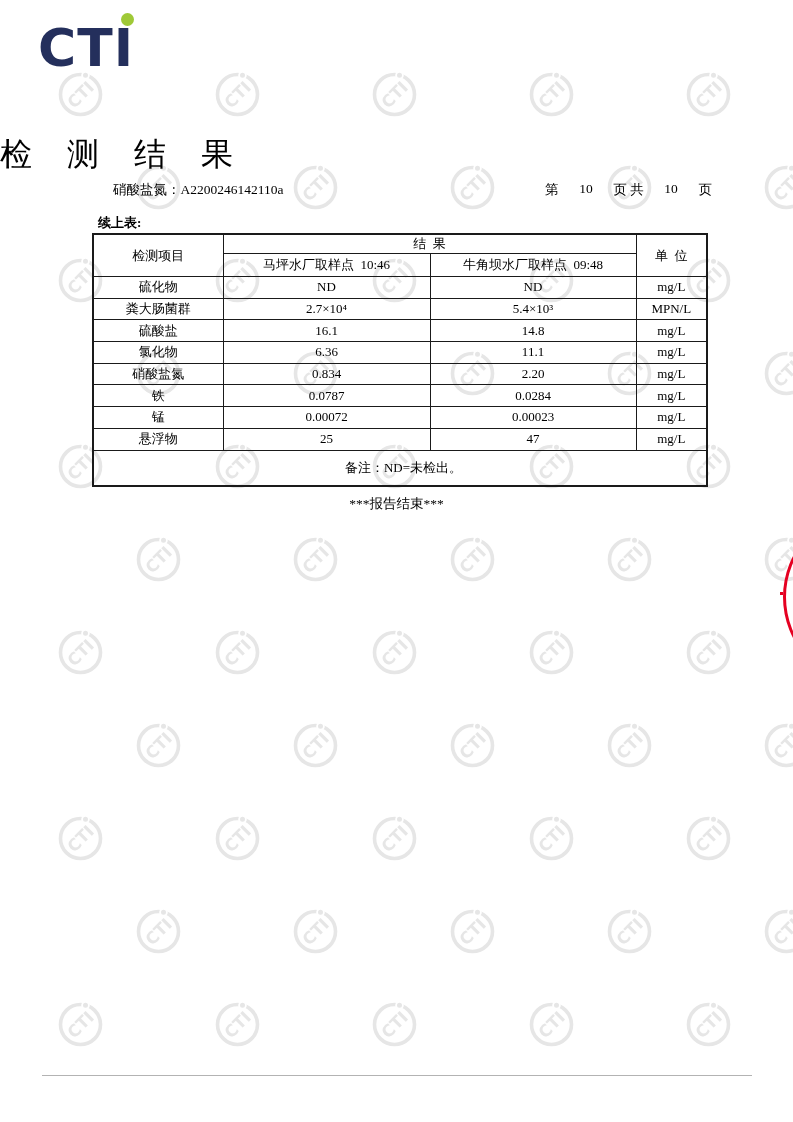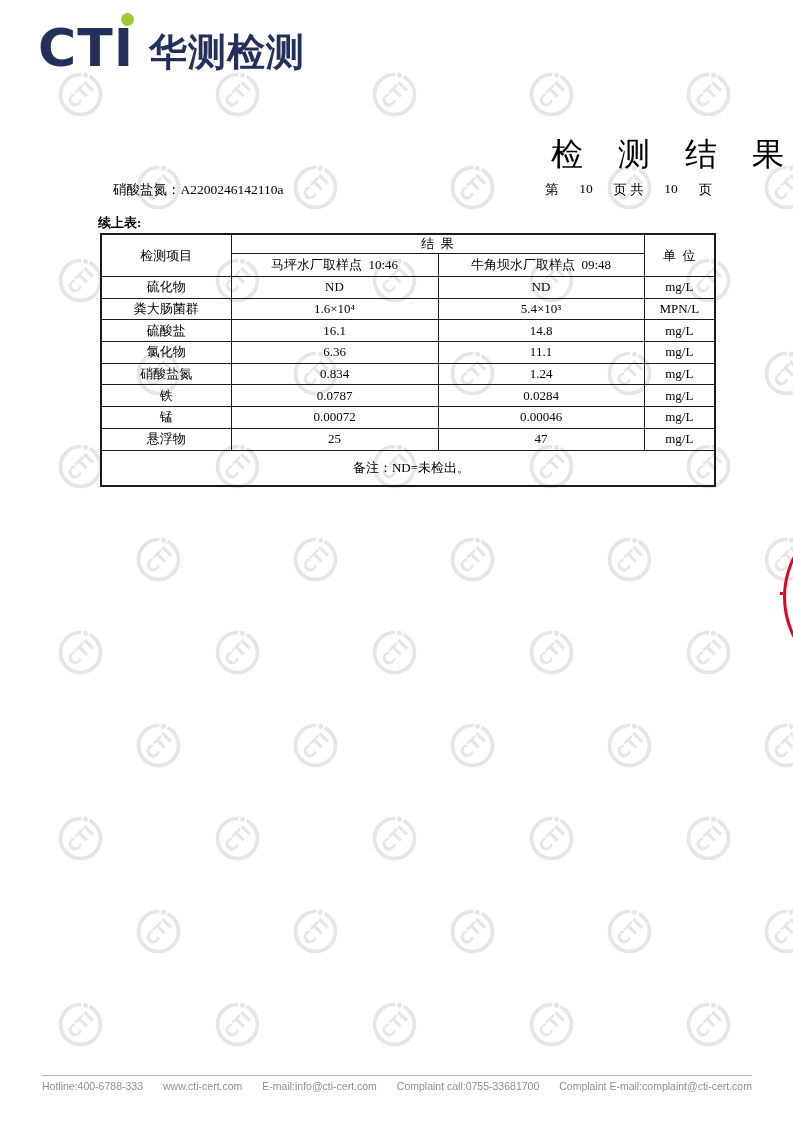--- a/index.html
+++ b/index.html
@@ -25,29 +25,29 @@
   
   .content{position:absolute;inset:0;z-index:2;}
   
   .logo{position:absolute;left:38px;top:22px;display:flex;align-items:flex-end;gap:15px;}
   .logo-cti{position:relative;font-family:"DejaVu Sans",sans-serif;font-weight:900;
     font-size:52px;line-height:1;letter-spacing:1px;color:var(--navy);}
   .logo-dot{position:absolute;right:0px;top:-9px;width:13px;height:13px;border-radius:50%;background:var(--green);}
   .logo-cn{font-family:"DejaVu Sans",sans-serif;font-weight:bold;font-size:38px;
     line-height:1;letter-spacing:1px;color:var(--navy);padding-bottom:3px;}
   
-  .doc-title{position:absolute;left:0;top:133px;width:100%;text-align:right;
+  .doc-title{position:absolute;left:0;top:133px;width:100%;text-align:left;
     font-size:32px;font-weight:normal;letter-spacing:9px;word-spacing:9px;}
   .report-no{position:absolute;left:113px;top:181px;font-size:13.5px;}
   .page-info{position:absolute;left:545px;top:181px;width:167px;display:flex;
     justify-content:space-between;font-size:13.5px;}
   
   .continued{position:absolute;left:98px;top:214px;font-size:13px;font-weight:bold;}
   table.results{
-    position:absolute;left:100px;top:233px;width:614px;
+    position:absolute;left:92px;top:233px;width:614px;
     border-collapse:collapse;table-layout:fixed;
     border:2px solid var(--border);
     font-family:Liberation Serif, serif;
   }
   table.results td,table.results th{
     border:1.5px solid var(--border);font-weight:normal;
     text-align:center;vertical-align:middle;font-size:13px;
     overflow:hidden;white-space:pre;
   }
   .col-item{width:130px;}.col-r1{width:207px;}.col-r2{width:206px;}.col-unit{width:71px;}
@@ -345,21 +345,20 @@
         </svg></div>
     </div>
 
   <div class="seal-arc"></div>
   <div class="seal-dot"></div>
 
   <div class="content">
 
     <div class="logo">
       <span class="logo-cti"><span>CTI</span><span class="logo-dot"></span></span>
-      <span class="logo-cn">华测检测</span>
     </div>
 
     <div class="doc-title">检 测 结 果</div>
 
     <div class="report-no"><span>硝酸盐氮：</span><span>A2200246142110a</span></div>
 
     <div class="page-info">
       <span>第</span>
       <span>10</span>
       <span>页 共</span>
@@ -387,70 +386,64 @@
         <th>牛角坝水厂取样点  09:48</th>
       </tr>
       <tr class="row-data">
         <td>硫化物</td>
         <td>ND</td>
         <td>ND</td>
         <td>mg/L</td>
       </tr>
       <tr class="row-data">
         <td>粪大肠菌群</td>
-        <td>1.6×10⁴</td>
+        <td>2.7×10⁴</td>
         <td>5.4×10³</td>
         <td>MPN/L</td>
       </tr>
       <tr class="row-data">
         <td>硫酸盐</td>
         <td>16.1</td>
         <td>14.8</td>
         <td>mg/L</td>
       </tr>
       <tr class="row-data">
         <td>氯化物</td>
         <td>6.36</td>
         <td>11.1</td>
         <td>mg/L</td>
       </tr>
       <tr class="row-data">
         <td>硝酸盐氮</td>
         <td>0.834</td>
-        <td>1.24</td>
+        <td>2.20</td>
         <td>mg/L</td>
       </tr>
       <tr class="row-data">
         <td>铁</td>
         <td>0.0787</td>
         <td>0.0284</td>
         <td>mg/L</td>
       </tr>
       <tr class="row-data">
         <td>锰</td>
         <td>0.00072</td>
-        <td>0.00046</td>
+        <td>0.00023</td>
         <td>mg/L</td>
       </tr>
       <tr class="row-data">
         <td>悬浮物</td>
         <td>25</td>
         <td>47</td>
         <td>mg/L</td>
       </tr>
       <tr class="row-note">
         <td colspan="4">备注：ND=未检出。</td>
       </tr>
     </tbody>
       </table>
 
+    <div class="end-text">***报告结束***</div>
 
     <div class="footer-line"></div>
-    <div class="footer">
-      <span>Hotline:400-6788-333</span>
-      <span>www.cti-cert.com</span>
-      <span>E-mail:info@cti-cert.com</span>
-      <span>Complaint call:0755-33681700</span>
-      <span>Complaint E-mail:complaint@cti-cert.com</span>
-    </div>
 
   </div>
 </div>
 
 </body></html>

